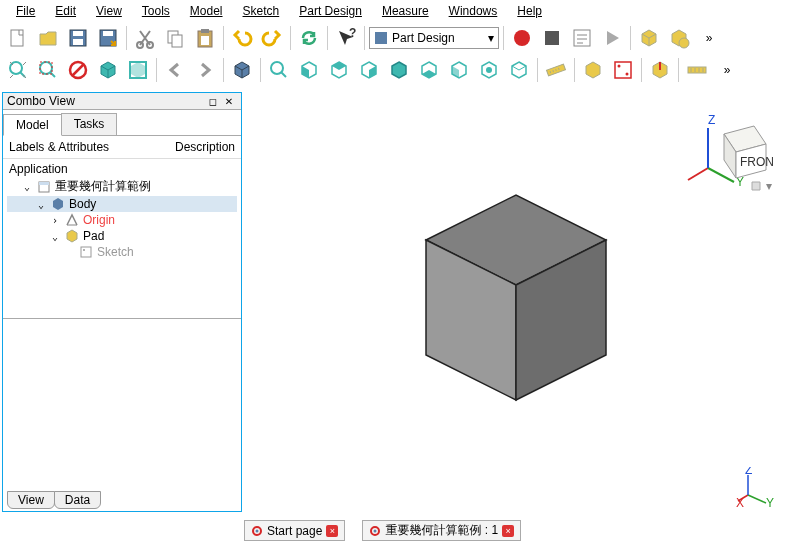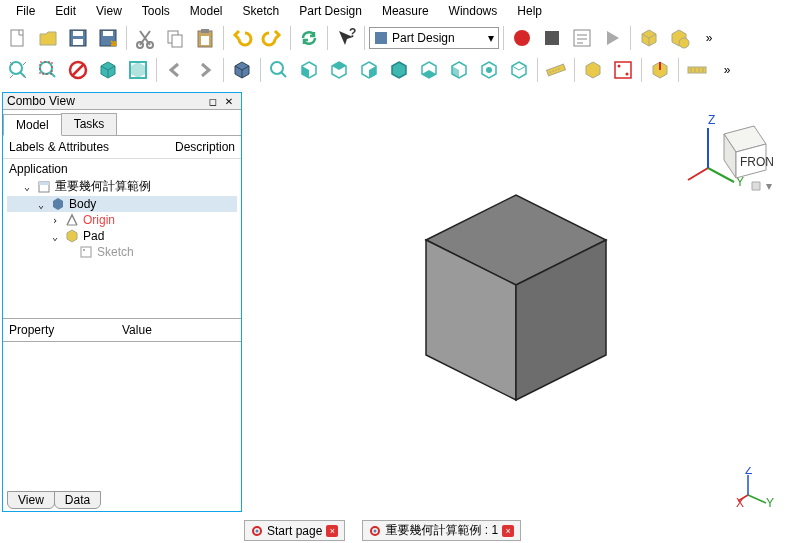--- a/index.html
+++ b/index.html
@@ -1,17 +1,17 @@
 <!DOCTYPE html>
 <html><head>
 <meta charset="utf-8">
 <style>
 * { margin:0; padding:0; box-sizing:border-box; font-family:"Segoe UI",Arial,sans-serif; font-size:12px; }
 body { background:#fff; width:790px; height:543px; overflow:hidden; position:relative; }
-.menubar { display:flex; padding:2px 6px; background:#fff; }
+.menubar { display:flex; padding:2px 6px; background:#fff;text-decoration:underline; }
 .menubar div { padding:2px 10px; cursor:pointer; }
 .toolbar { display:flex; align-items:center; padding:2px 4px; background:#fff; gap:2px; flex-wrap:wrap; }
 .tbbtn { width:28px; height:28px; display:flex; align-items:center; justify-content:center; cursor:pointer; border-radius:2px; }
 .sep { width:1px; height:24px; background:#ccc; margin:0 2px; }
 .dropdown { display:flex; align-items:center; border:1px solid #999; padding:1px 4px; width:130px; height:22px; background:#fff; }
 .dropdown span:first-child { flex:1; display:flex; align-items:center; gap:4px; }
 .combo { position:absolute; left:2px; top:92px; width:240px; height:420px; border:1px solid #0ea5e9; background:#fff; }
 .combo-hdr { display:flex; align-items:center; background:#f0f0f0; border-bottom:1px solid #aaa; padding:1px 4px; font-size:11px; }
 .combo-hdr span:first-child { flex:1; }
 .mini { width:16px;height:14px;display:flex;align-items:center;justify-content:center;cursor:pointer;font-size:10px; }
@@ -369,24 +369,20 @@
       </div>
     <div class="tree-item ind4">
         <span class="exp">&nbsp;</span>
         <svg width="14" height="14">
           <rect x="2" y="2" width="10" height="10" fill="none" stroke="#999"></rect>
           <circle cx="5" cy="5" r="1" fill="#999"></circle>
         </svg>
         <span style="color:#999">Sketch</span>
       </div>
   </div>
-  <div class="prop-hdr">
-    <span>Property</span>
-    <span>Value</span>
-  </div>
   <div class="prop-body"></div>
   <div class="bottom-tabs">
     <div class="btab">View</div>
     <div class="btab">Data</div>
   </div>
 </div>
 
 <div class="viewport">
   <svg class="cube3d" width="300" height="300">
     <polygon points="60,100 150,55 240,100 150,145" fill="#808080" stroke="#222" stroke-width="1.5"></polygon>

